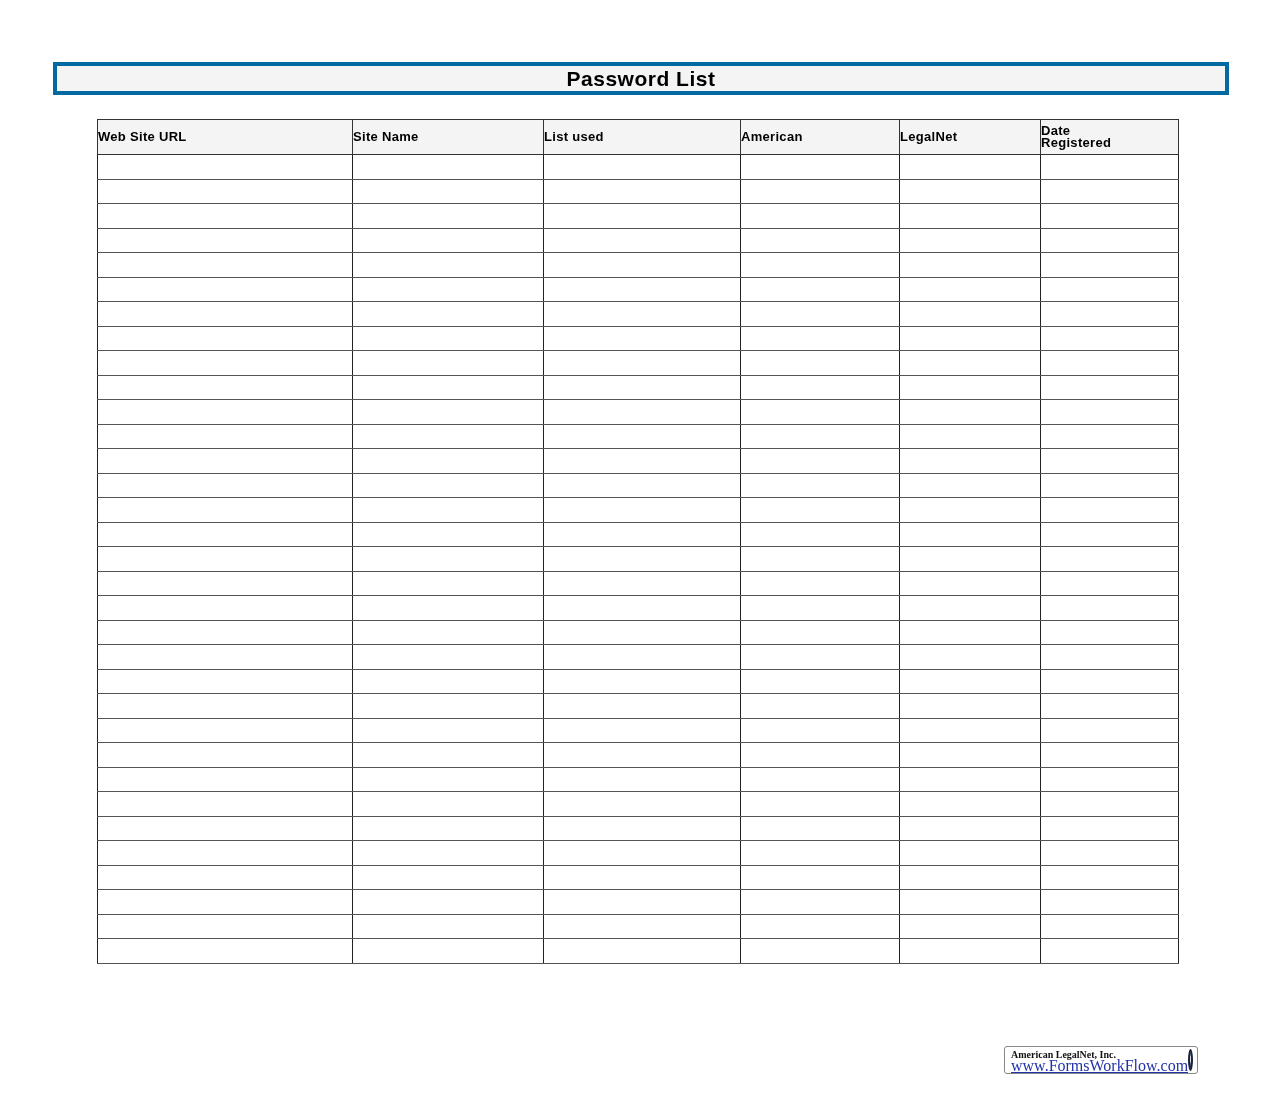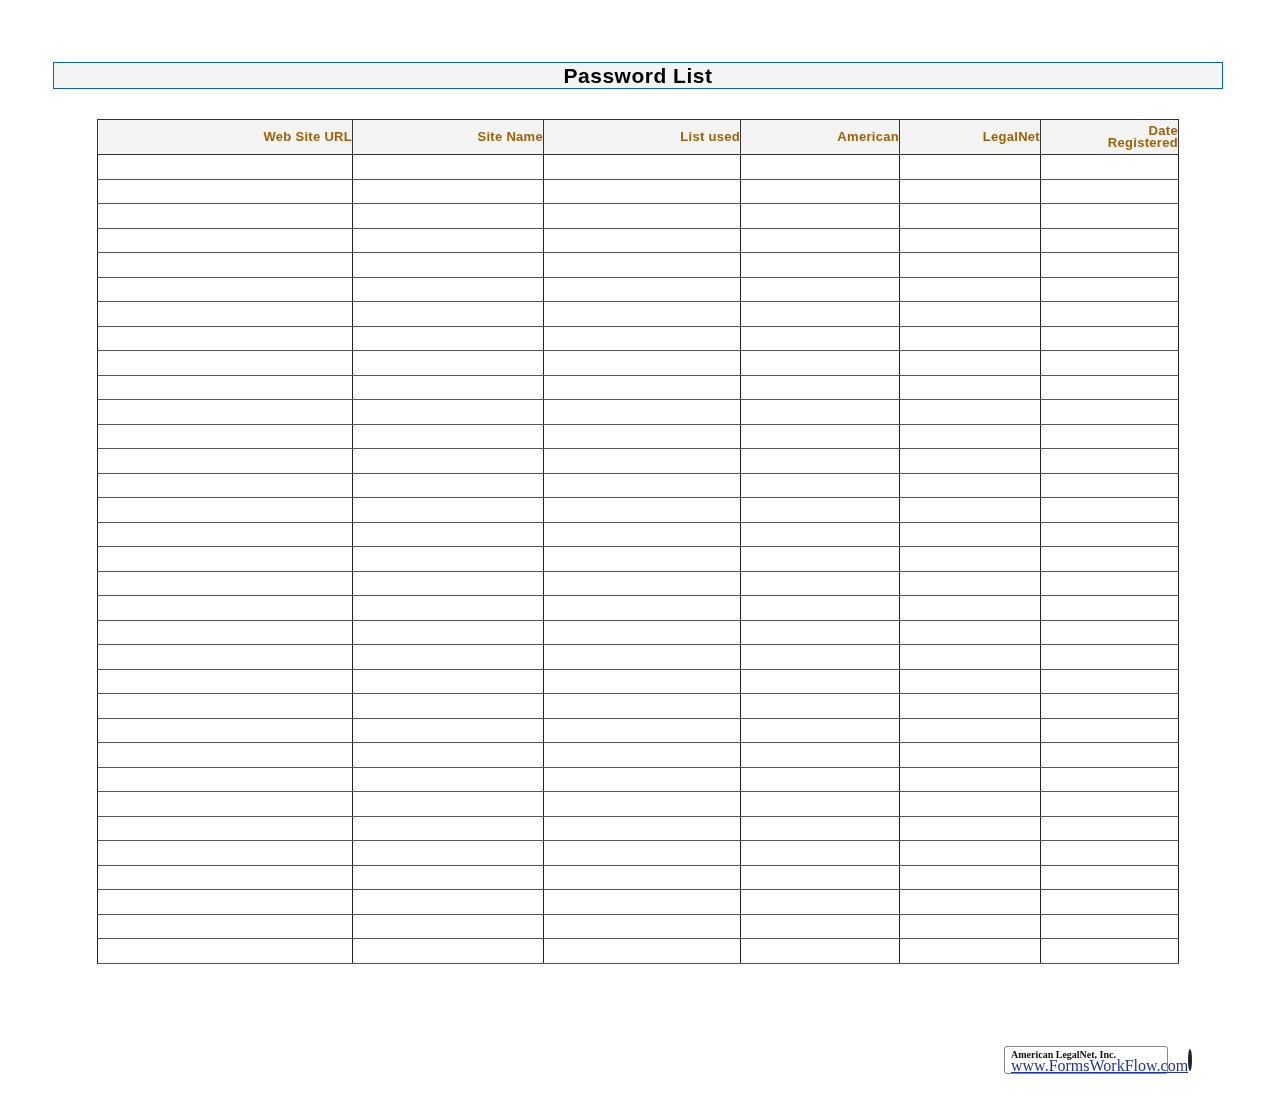--- a/index.html
+++ b/index.html
@@ -1,39 +1,39 @@
 <!DOCTYPE html>
 <html><head>
   <meta charset="utf-8">
   <style>
     html, body { margin: 0; padding: 0; background: #ffffff; }
     body { width: 1275px; height: 1100px; position: relative; overflow: hidden; font-family: "Liberation Sans", sans-serif; }
     .title-bar {
       position: absolute; left: 53px; top: 62px; width: 1168px; height: 25px;
-      background: #f4f4f4; border: 1px solid #0369a1;
+      background: #f4f4f4; border: 4px solid #0369a1;
       display: flex; align-items: center; justify-content: center;
     }
     .title-bar span { font-size: 21px; font-weight: bold; color: #000; letter-spacing: 0.5px; }
     table.grid {
       position: absolute; left: 97px; top: 119px;
       border-collapse: collapse; table-layout: fixed;
       width: 1082px;
     }
     table.grid th {
       background: #f4f4f4; border: 1px solid #333;
-      height: 34px; padding: 0; font-size: 13px; font-weight: bold; color: #a16207;
-      text-align: right; vertical-align: middle; line-height: 12px; letter-spacing: 0.3px;
+      height: 34px; padding: 0; font-size: 13px; font-weight: bold; color: #000000;
+      text-align: left; vertical-align: middle; line-height: 12px; letter-spacing: 0.3px;
     }
     table.grid td {
       border-left: 1px solid #222; border-right: 1px solid #222;
       border-top: 1px solid #555; border-bottom: 1px solid #555;
       height: 23.5px; padding: 0; background: #fff;
     }
     .footer-logo {
-      position: absolute; left: 1004px; top: 1046px; width: 164px; height: 28px;
+      position: absolute; left: 1004px; top: 1046px; width: 194px; height: 28px;
       border: 1px solid #888; border-radius: 3px; background: #fff;
       display: flex; align-items: center; justify-content: space-between; padding: 0 4px 0 6px; box-sizing: border-box;
     }
     .footer-text { display: flex; flex-direction: column; font-family: "Liberation Serif", serif; }
     .footer-company { font-size: 10px; font-weight: bold; color: #111; line-height: 11px; }
     .footer-url { font-size: 16px; color: #2233aa; text-decoration: underline; line-height: 11px; }
     .globe-icon {
       width: 26px; height: 22px; border-radius: 50%;
       background: radial-gradient(circle at 55% 45%, #cfe4f5 0 25%, #5a7fa8 40%, #1d2f48 70%);
       border: 2px solid #223;

